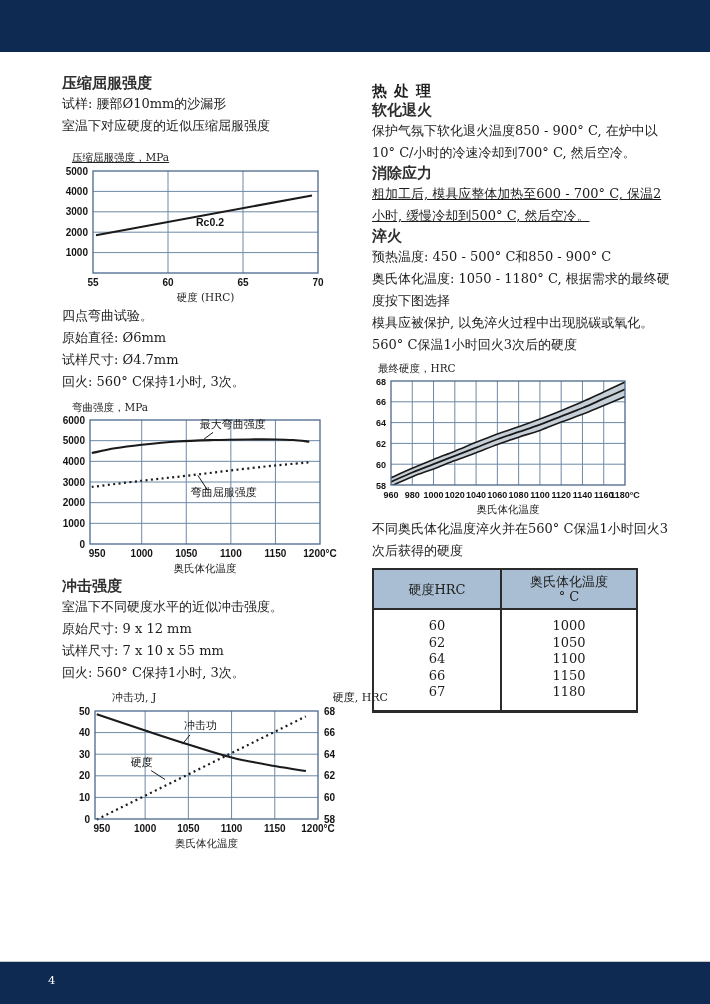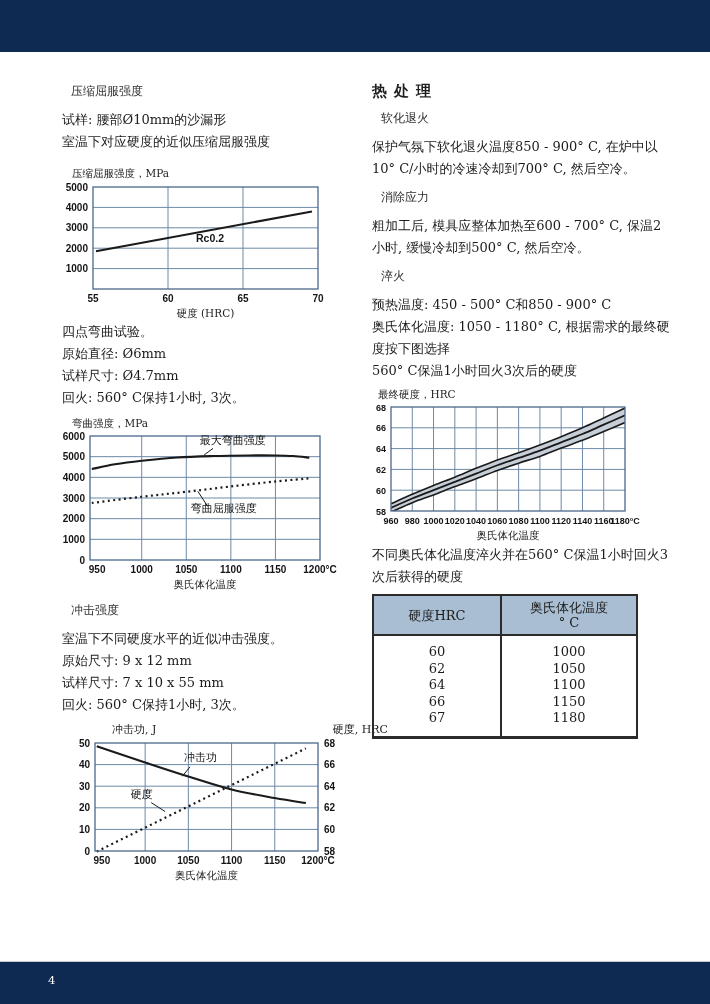--- a/index.html
+++ b/index.html
@@ -5,30 +5,30 @@
   html,body{margin:0;padding:0;background:#ffffff;}
   .page{position:relative;width:710px;height:1004px;background:#ffffff;overflow:hidden;
         font-family:"DejaVu Serif","Liberation Serif",serif;color:#1c1c1c;}
   .topbar{position:absolute;top:0;left:0;width:710px;height:52px;background:#0e2a52;}
   .bottombar{position:absolute;bottom:0;left:0;width:710px;height:42px;background:#0e2a52;border-top:1px solid #c8c8c8;}
   .pagenum{position:absolute;left:48px;top:11px;color:#ffffff;font-size:11.5px;font-family:"DejaVu Serif",serif;}
   .col-left{position:absolute;left:62px;top:74px;width:282px;}
   .col-right{position:absolute;left:372px;top:74px;width:300px;}
   h1.main{font-family:"Liberation Sans","DejaVu Sans",sans-serif;font-weight:bold;font-size:15px;
           letter-spacing:7px;color:#1f1f1f;margin:8px 0 0 0;}
-  h2.sec{font-family:"Liberation Sans","DejaVu Sans",sans-serif;font-weight:normal;font-size:12px;
-         color:#2e2e2e;margin:9px;}
+  h2.sec{font-family:"Liberation Sans","DejaVu Sans",sans-serif;font-weight:bold;font-size:15px;
+         color:#2e2e2e;margin:0;}
   p.body{font-size:13px;line-height:22px;margin:0;}
   .chart-ylabel{font-size:10.5px;color:#222;margin:0 0 0 10px;}
   .chart-head-row{display:flex;justify-content:space-between;font-size:11px;color:#222;
                   width:280px;padding:0 2px;box-sizing:border-box;}
   .chart-box svg{display:block;overflow:visible;}
   
   .mt4{margin-top:4px;}.mt6{margin-top:6px;margin-left:48px;}.mt8{margin-top:8px;}.mt10{margin-top:10px;}
-  .mt12{margin-top:12px;}.mt14{margin-top:14px;}.mt16{margin-top:16px;}.mt18{margin-top:18px;}
+  .mt12{margin-top:12px;}.mt14{margin-top:14px;text-decoration:underline;}.mt16{margin-top:16px;}.mt18{margin-top:18px;}
   .mt20{margin-top:20px;}.mt40{margin-top:40px;}
   .mt42{margin-top:42px;}.mt50{margin-top:50px;}
   
   table.hard{border-collapse:collapse;margin-top:6px;font-size:13px;}
   table.hard th,table.hard td{text-align:center;font-weight:normal;}
   table.hard th{height:36px;vertical-align:middle;line-height:15px;font-size:13px;color:#1d1d1d;}
   table.hard .c1{width:124px;}
   table.hard .c2{width:132px;}
   table.hard thead tr{border-bottom:2px solid #2b2b2b;}
   table.hard{border:2px solid #2b2b2b;border-bottom:3px solid #2b2b2b;}
@@ -166,20 +166,21 @@
 
     <h2 class="sec mt20">软化退火</h2>
     <p class="body mt8">保护气氛下软化退火温度850 - 900° C, 在炉中以10° C/小时的冷速冷却到700° C, 然后空冷。</p>
 
     <h2 class="sec mt40">消除应力</h2>
     <p class="body mt14">粗加工后, 模具应整体加热至600 - 700° C, 保温2小时, 缓慢冷却到500° C, 然后空冷。</p>
 
     <h2 class="sec mt42">淬火</h2>
     <p class="body mt8">预热温度: 450 - 500° C和850 - 900° C</p>
     <p class="body">奥氏体化温度: 1050 - 1180° C, 根据需求的最终硬度按下图选择</p>
+    <p class="body mt10">模具应被保护, 以免淬火过程中出现脱碳或氧化。</p>
 
     <p class="body mt18">560° C保温1小时回火3次后的硬度</p>
     <div class="chart-ylabel mt6" style="margin-left:6px;">最终硬度，HRC</div>
     <div class="chart-box">
         <svg width="292" height="142">
           <line x1="40.27272727272727" y1="5" x2="40.27272727272727" y2="109" stroke="#6d89a6" stroke-width="1"></line>
           <line x1="61.54545454545455" y1="5" x2="61.54545454545455" y2="109" stroke="#6d89a6" stroke-width="1"></line>
           <line x1="82.81818181818181" y1="5" x2="82.81818181818181" y2="109" stroke="#6d89a6" stroke-width="1"></line>
           <line x1="104.0909090909091" y1="5" x2="104.0909090909091" y2="109" stroke="#6d89a6" stroke-width="1"></line>
           <line x1="125.36363636363636" y1="5" x2="125.36363636363636" y2="109" stroke="#6d89a6" stroke-width="1"></line>

